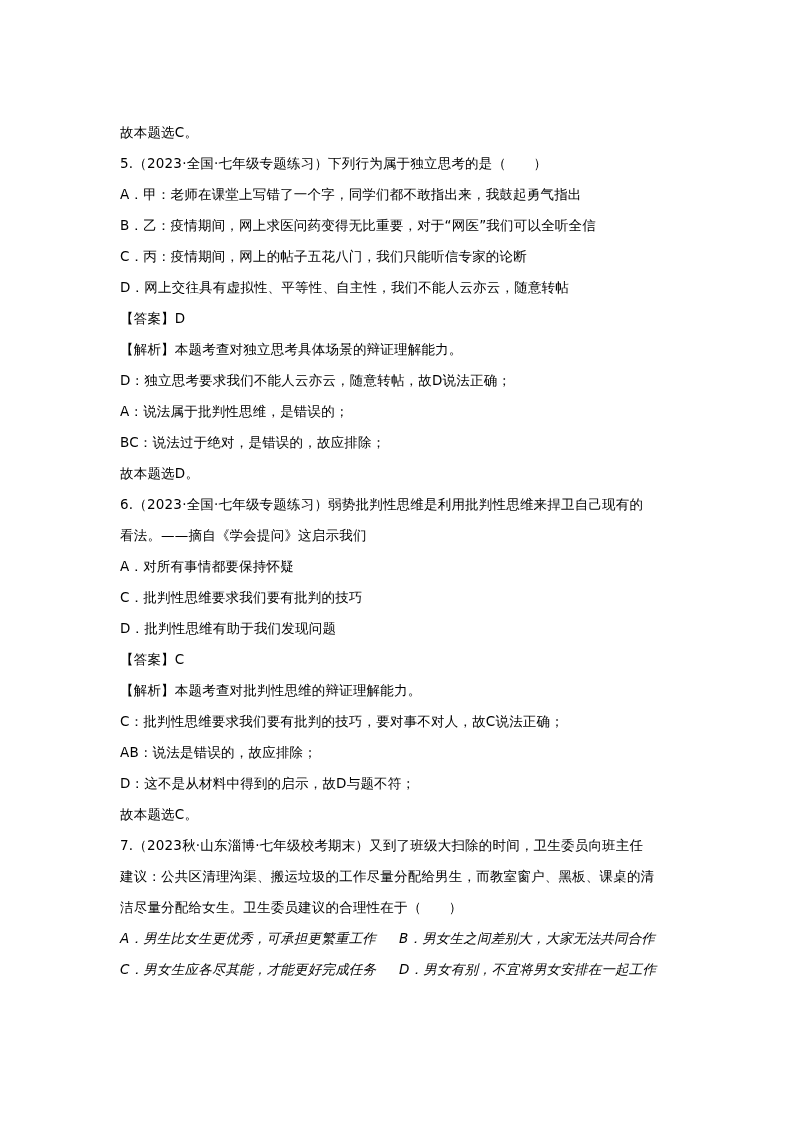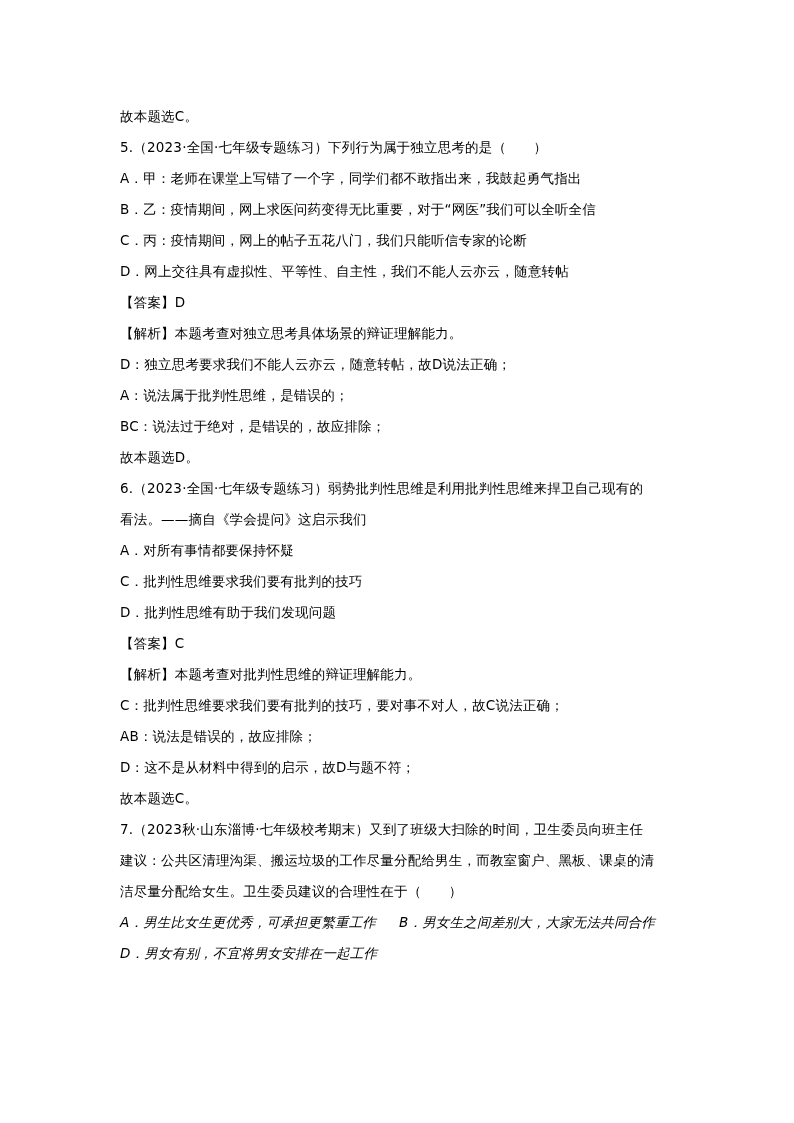--- a/index.html
+++ b/index.html
@@ -1,18 +1,18 @@
 <!DOCTYPE html>
 <html><head>
 <meta charset="utf-8">
 <style>
   html, body { margin:0; padding:0; background:#ffffff; }
   body { width:794px; height:1123px; position:relative; overflow:hidden;
          font-family: "DejaVu Sans", "Liberation Sans", sans-serif; color:#000; }
-  .page { position:absolute; left:120px; top:101px; width:560px; }
+  .page { position:absolute; left:120px; top:117px; width:560px; }
   .line { height:31px; line-height:31px; font-size:13.5px; white-space:nowrap; letter-spacing:0.2px; }
   .opt-pair { display:flex;font-style:italic; }
   .opt-pair span.opt { display:inline-block; width:279px; }
 </style>
 </head>
 <body>
 
 <div class="page">
   <div class="line">故本题选C。</div>
 
@@ -46,16 +46,17 @@
 
   <div>
     <div class="line">7.（2023秋·山东淄博·七年级校考期末）又到了班级大扫除的时间，卫生委员向班主任</div>
     <div class="line">建议：公共区清理沟渠、搬运垃圾的工作尽量分配给男生，而教室窗户、黑板、课桌的清</div>
     <div class="line">洁尽量分配给女生。卫生委员建议的合理性在于（　　）</div>
     <div class="line opt-pair">
       <span class="opt">A．男生比女生更优秀，可承担更繁重工作</span>
       <span class="opt">B．男女生之间差别大，大家无法共同合作</span>
     </div>
     <div class="line opt-pair">
+      <span class="opt">C．男女生应各尽其能，才能更好完成任务</span>
       <span class="opt">D．男女有别，不宜将男女安排在一起工作</span>
     </div>
   </div>
 </div>
 
 </body></html>

